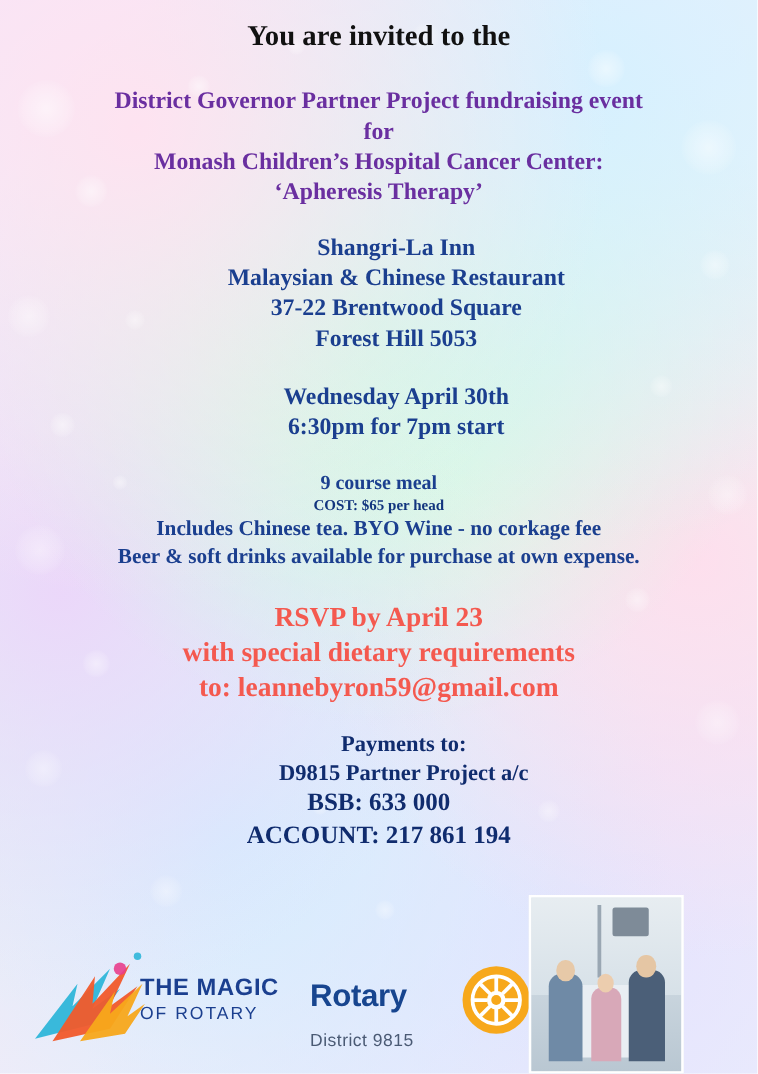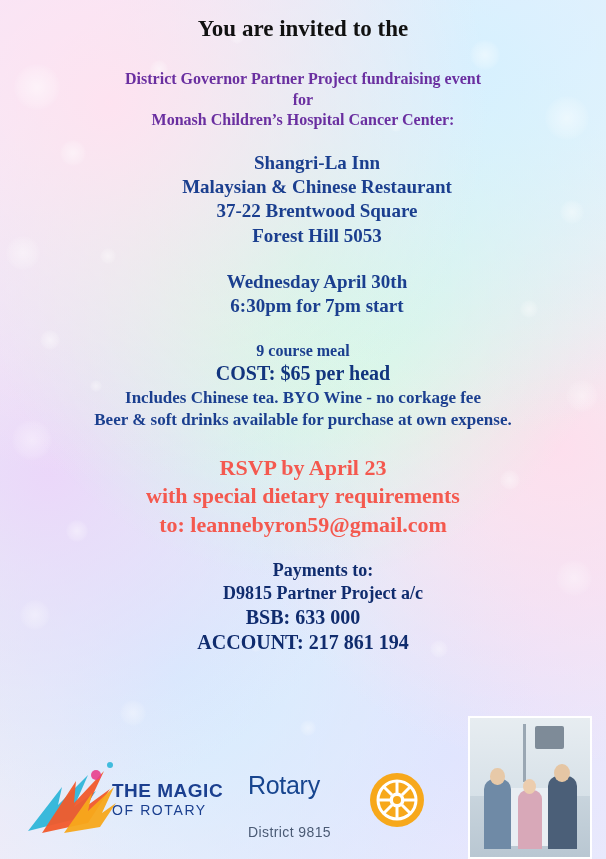--- a/index.html
+++ b/index.html
@@ -43,42 +43,42 @@
     margin: 0;
     line-height: 1.28;
   }
   .t-invited {
     font-size: 23px;
     font-weight: bold;
     color: #111111;
     padding-top: 14px;
   }
   .t-purple {
-    font-size: 16px;
+    font-size: 19px;
     font-weight: bold;
     color: #6a2fa0;
   }
   .gap-1 { height: 26px; }
   .gap-3 { height: 20px; }
   .gap-4 { height: 22px; }
   .gap-6 { height: 24px; }
   .gap-7 { height: 20px; }
   .t-blue {
     font-size: 19px;
     font-weight: bold;
     color: #1b3f8f;
     padding-left: 28px;
   }
   .t-blue-sm {
     font-size: 16px;
     font-weight: bold;
     color: #1b3f8f;
   }
   .t-blue-cost {
-    font-size: 20px;
+    font-size: 12px;
     font-weight: bold;
     color: #12357e;
   }
   .t-blue-incl {
     font-size: 17px;
     font-weight: bold;
     color: #1b3f8f;
   }
   .t-red {
     font-size: 22px;
@@ -94,21 +94,21 @@
   .t-pay-lg {
     font-size: 20px;
     font-weight: bold;
     color: #102c6e;
   }
   
   .footer {
     position: absolute;
     left: 0;
     bottom: 0;
-    width: 592px;
+    width: 547px;
     height: 140px;
     z-index: 4;
   }
   .magic-logo {
     position: absolute;
     left: 18px;
     bottom: 14px;
     width: 215px;
     height: 110px;
   }
@@ -136,23 +136,23 @@
     position: absolute;
     left: 248px;
     bottom: 18px;
     width: 200px;
     height: 70px;
     font-family: "Liberation Sans", sans-serif;
   }
   .rotary-word {
     position: absolute;
     left: 0;
-    top: 0;
+    top: 12px;
     font-size: 25px;
-    font-weight: normal;
+    font-weight: bold;
     color: #17458f;
     letter-spacing: -0.3px;
     text-align: center;
   }
   .rotary-district {
     position: absolute;
     left: 0;
     top: 36px;
     font-size: 14px;
     color: #4a5a74;
@@ -271,20 +271,21 @@
 
   <div class="content">
 
     <p class="line t-invited">You are invited to the</p>
 
     <div class="gap-1"></div>
 
     <p class="line t-purple">District Governor Partner Project fundraising event</p>
     <p class="line t-purple">for</p>
     <p class="line t-purple">Monash Children’s Hospital Cancer Center:</p>
+    <p class="line t-purple">‘Apheresis Therapy’</p>
 
     <div class="gap-3"></div>
 
     <p class="line t-blue">Shangri-La Inn</p>
     <p class="line t-blue">Malaysian &amp; Chinese Restaurant</p>
     <p class="line t-blue">37-22 Brentwood Square</p>
     <p class="line t-blue">Forest Hill 5053</p>
 
     <div class="gap-4"></div>
 

